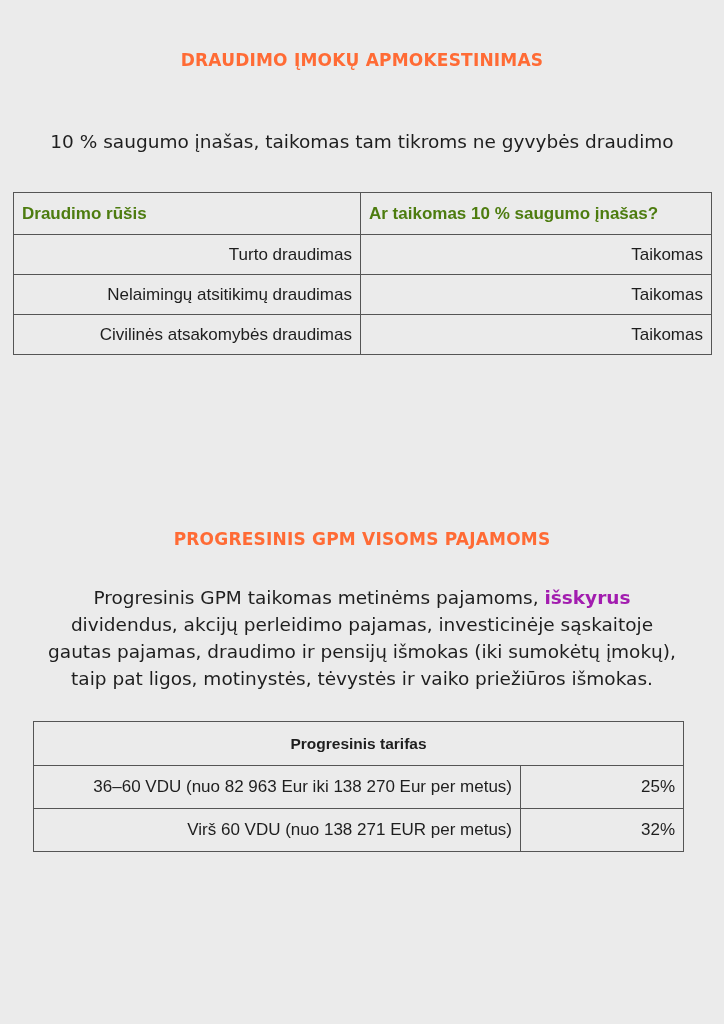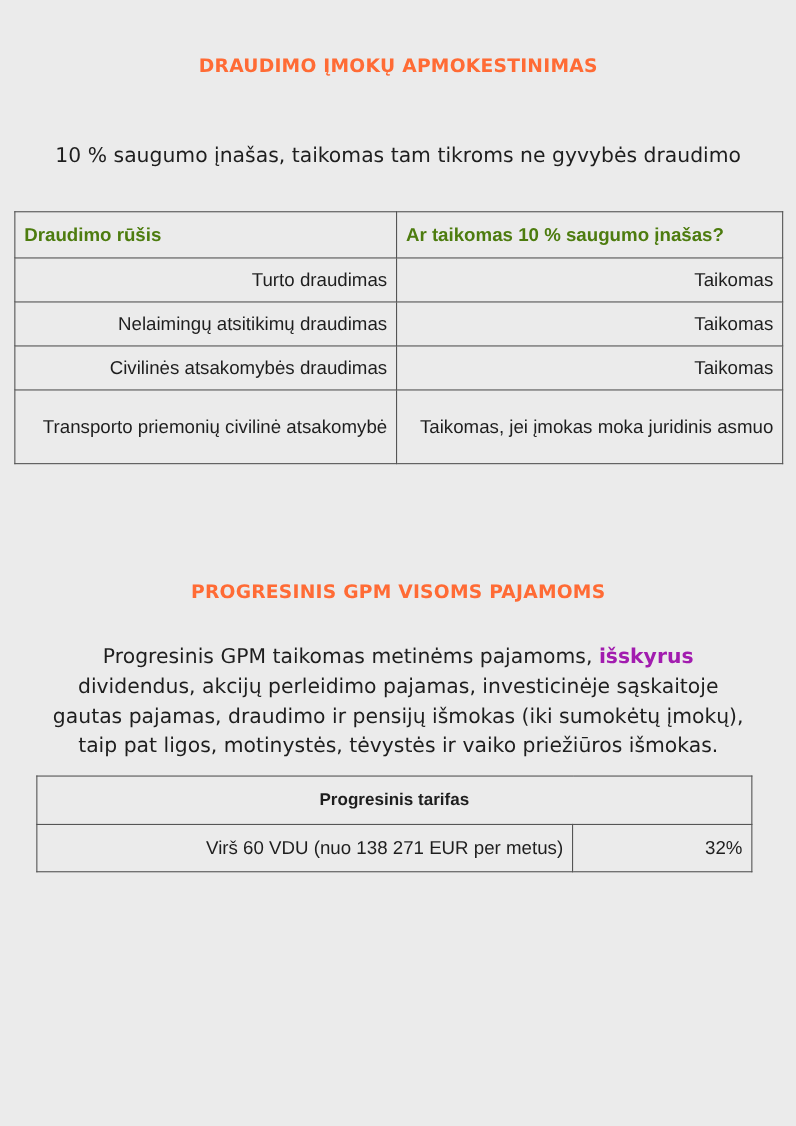--- a/index.html
+++ b/index.html
@@ -40,21 +40,21 @@
   }
   #table1 { left: 13px; top: 192px; width: 699px; }
   #table1 th {
     color: #4d7c0f; font-weight: bold; text-align: left;
     height: 41px;
   }
   #table1 td { height: 39px; text-align: right; line-height: 25px; }
   #table1 tr.tall td { height: 66px; }
   #table1 .c1 { width: 330px; }
 
-  #table2 { left: 33px; top: 705px; width: 651px; }
+  #table2 { left: 33px; top: 721px; width: 651px; }
   #table2 th { font-weight: bold; text-align: center; height: 43px; font-size: 15.5px; }
   #table2 td { height: 42px; text-align: right; }
   #table2 .c1 { width: 470px; }
   b.em { font-weight: bold; color: #a21caf; }
 </style>
 </head>
 <body>
 
 <div class="heading" style="top:50px;">DRAUDIMO ĮMOKŲ APMOKESTINIMAS</div>
 
@@ -73,39 +73,39 @@
     <td>Taikomas</td>
   </tr>
   <tr>
     <td class="c1">Nelaimingų atsitikimų draudimas</td>
     <td>Taikomas</td>
   </tr>
   <tr>
     <td class="c1">Civilinės atsakomybės draudimas</td>
     <td>Taikomas</td>
   </tr>
-  <tr class="tall">
-    <td class="c1">Transporto priemonių civilinė atsakomybė</td>
-    <td>Taikomas, jei įmokas moka juridinis asmuo</td>
-  </tr>
 </tbody>
   </table>
 
 <div class="heading" style="top:529px;">PROGRESINIS GPM VISOMS PAJAMOMS</div>
 
 <div class="intro" style="top:584px;">
   <div><span>Progresinis GPM taikomas metinėms pajamoms, </span><b class="em">išskyrus</b></div>
   <div>dividendus, akcijų perleidimo pajamas, investicinėje sąskaitoje</div>
   <div>gautas pajamas, draudimo ir pensijų išmokas (iki sumokėtų įmokų),</div>
   <div>taip pat ligos, motinystės, tėvystės ir vaiko priežiūros išmokas.</div>
 </div>
 
 <table id="table2">
   <tbody>
       <tr>
     <th colspan="2">Progresinis tarifas</th>
   </tr>
   <tr>
+    <td class="c1">36–60 VDU (nuo 82 963 Eur iki 138 270 Eur per metus)</td>
+    <td>25%</td>
+  </tr>
+  <tr>
     <td class="c1">Virš 60 VDU (nuo 138 271 EUR per metus)</td>
     <td>32%</td>
   </tr>
 </tbody>
   </table>
 
 </body></html>

